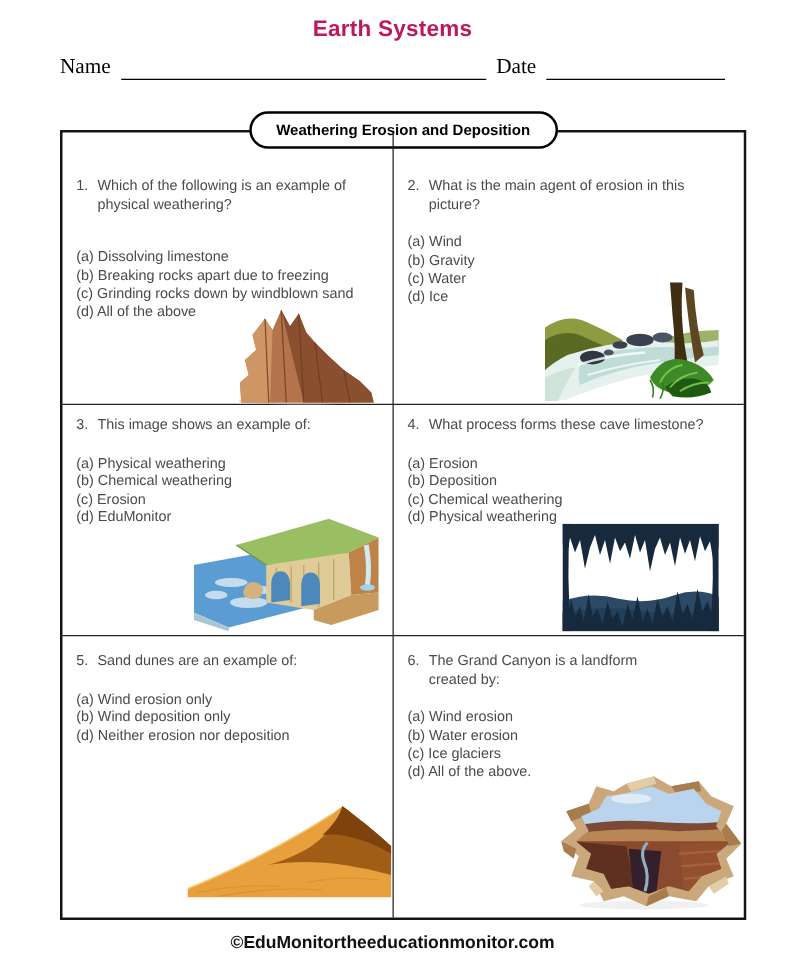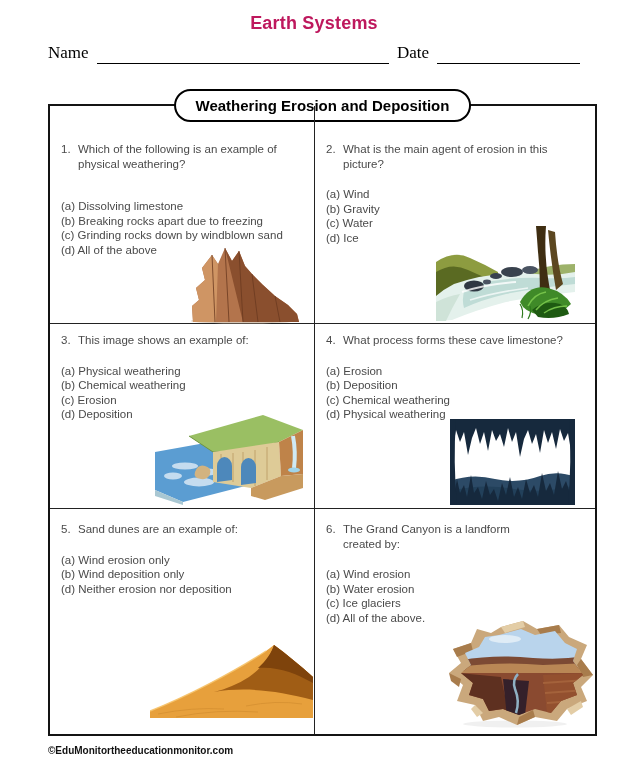--- a/index.html
+++ b/index.html
@@ -8,37 +8,37 @@
   .doc-title{padding-top:13px;text-align:center;font-size:18px;font-weight:bold;color:#be185d;letter-spacing:.2px;}
   .name-row{display:flex;margin:9px 48px 12px 48px;height:24px;
             font-family:"Liberation Serif",serif;font-size:17px;color:#000;}
   .nd-line{border-bottom:1.6px solid #000;height:20px;}
   .line-name{flex:1;margin:0 8px;}
   .line-date{width:143px;margin-left:8px;}
   .box{position:relative;margin:37px 0 0 48px;width:549px;height:632px;
        border:2px solid #141414;box-sizing:border-box;}
   .pill{position:absolute;top:-17px;left:50%;transform:translateX(-50%);
         background:#fff;border:2px solid #000;border-radius:18px;padding:6px 20px;
-        font-size:15px;font-weight:bold;color:#000;white-space:nowrap;}
+        font-size:12px;font-weight:bold;color:#000;white-space:nowrap;}
   .grid{display:grid;grid-template-columns:265px 1fr;grid-template-rows:218px 185px auto;
         width:100%;height:100%;}
   .cell{position:relative;box-sizing:border-box;padding-left:11px;padding-right:8px;
         font-size:11.5px;line-height:14.5px;}
   .col-l{border-right:1.6px solid #222;}
   .row-a{border-bottom:1.6px solid #222;}
   .r1{padding-top:36px;}.r2{padding-top:9px;}.r3{padding-top:13px;}
   .q{display:flex;}
   .q-num{flex:none;width:17px;}
   .q-text{white-space:pre-line;}
   .opts{margin-top:16px;}
   .opts.lg{margin-top:28px;}
   .opt{white-space:nowrap;}
   .illus{position:absolute;}
-  .footer{display:flex;justify-content:flex-start;margin:9px 48px 0 48px;width:532px;
-          font-size:10px;font-weight:bold;color:#111;}
+  .footer{display:flex;justify-content:center;margin:9px 48px 0 48px;width:532px;
+          font-size:14px;font-weight:bold;color:#111;}
 </style>
 </head>
 <body>
 
 <div class="page">
 
   <div class="doc-title">Earth Systems</div>
 
   <div class="name-row">
     <span>Name</span>
@@ -125,21 +125,21 @@
 
       <div class="cell col-l row-a r2">
         <div class="q">
           <span class="q-num">3.</span>
           <span class="q-text">This image shows an example of:</span>
         </div>
         <div class="opts">
           <div class="opt">(a) Physical weathering</div>
           <div class="opt">(b) Chemical weathering</div>
           <div class="opt">(c) Erosion</div>
-          <div class="opt">(d) Deposition</div>
+          <div class="opt">(d) EduMonitor</div>
         </div>
         <svg class="illus" style="left:105px;top:86px;" width="148" height="95" viewBox="0 0 148 95">
           <path d="M0 42 L78 28 L98 38 L98 74 L28 92 L0 80 Z" fill="#5b9dd2"></path>
           <path d="M0 80 L28 92 L28 95 L0 86 Z" fill="#a9c7d2"></path>
           <g fill="#ffffff" opacity=".65">
             <ellipse cx="30" cy="56" rx="13" ry="3.6"></ellipse>
               <ellipse cx="52" cy="62" rx="11" ry="3.4"></ellipse>
             <ellipse cx="70" cy="52" rx="9" ry="3"></ellipse>
               <ellipse cx="44" cy="72" rx="15" ry="4.4"></ellipse>
             <ellipse cx="18" cy="66" rx="9" ry="3.4"></ellipse>

